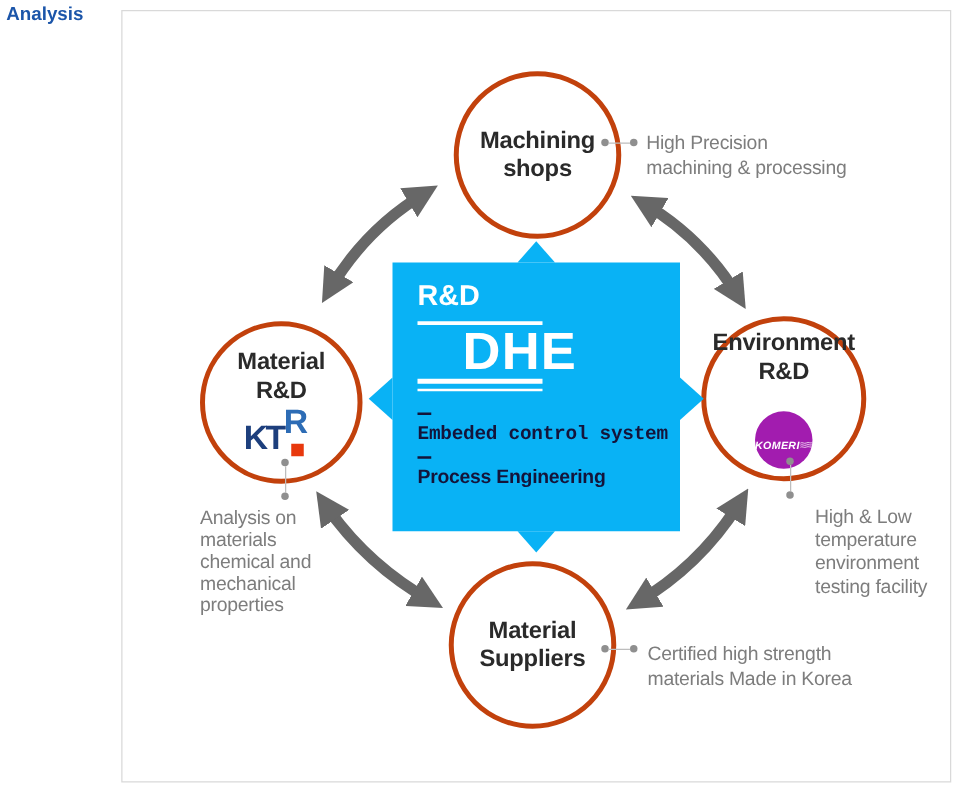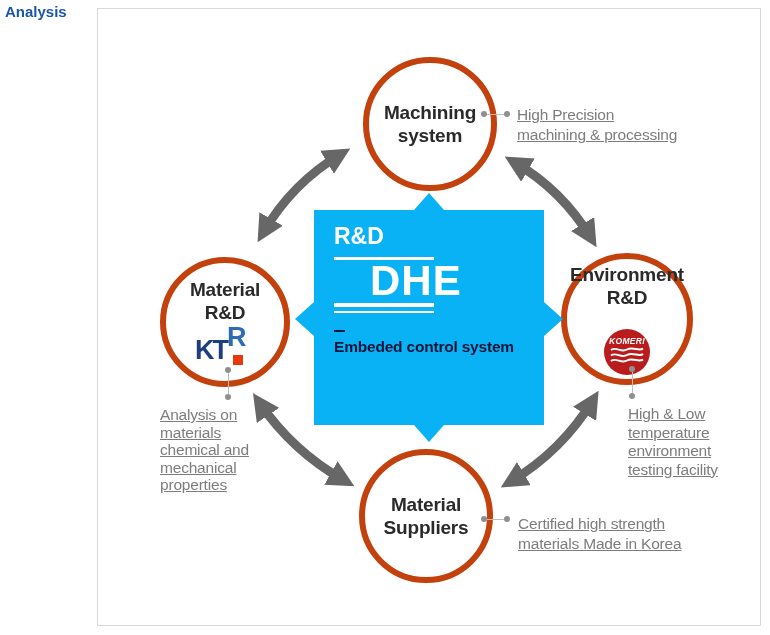--- a/index.html
+++ b/index.html
@@ -12,21 +12,21 @@
     position:absolute;left:5px;top:3px;
     font-size:15px;font-weight:700;color:var(--overview_blue,#1B55A9);
   }
   .panel{
     position:absolute;left:97px;top:8px;width:664px;height:618px;
     background:#fff;border:1px solid #d9d9d9;box-sizing:border-box;
   }
   .arrows{position:absolute;left:0;top:0;z-index:1;}
   
   .circle{
-    position:absolute;background:#fff;border:6px solid #c2410c;border-radius:50%;
+    position:absolute;background:#fff;border:4px solid #c2410c;border-radius:50%;
     display:flex;flex-direction:column;align-items:center;justify-content:center;
     z-index:2;box-sizing:border-box;
   }
   .circle-top{left:265px;top:48px;width:134px;height:134px;}
   .circle-left{left:62px;top:248px;width:130px;height:130px;}
   .circle-right{left:463px;top:244px;width:132px;height:132px;}
   .circle-bottom{left:261px;top:440px;width:134px;height:134px;}
   .circle-title{
     text-align:center;font-size:19px;line-height:23px;font-weight:600;
     color:var(--title_text,#2A2A2A);letter-spacing:-0.2px;
@@ -44,51 +44,51 @@
   .tri-left{left:197px;top:293px;border-top:17px solid transparent;border-bottom:17px solid transparent;border-right:19px solid var(--accent,#09B2F5);}
   .tri-right{left:446px;top:293px;border-top:17px solid transparent;border-bottom:17px solid transparent;border-left:19px solid var(--accent,#09B2F5);}
   .cb-kicker{font-size:23px;font-weight:700;letter-spacing:0;}
   .cb-rule{background:#fff;width:100px;}
   .cb-rule.r1{height:3px;margin-top:7px;}
   .cb-brand{font-size:42px;font-weight:800;line-height:40px;letter-spacing:1px;margin-top:1px;margin-left:36px;}
   .cb-rule.r2{height:4px;margin-top:2px;}
   .cb-rule.r3{height:2px;margin-top:4px;}
   .cb-items{margin-top:17px;}
   .cb-item{margin-top:9px;}
-  .cb-item:first-child{margin-top:0;}
+  .cb-item:first-child{margin-top:0;font-family:Liberation Mono, monospace;}
   .cb-dash{display:block;width:11px;height:2px;background:#14143A;margin-bottom:6px;}
   .cb-label{font-size:15.5px;font-weight:600;color:#14143A;letter-spacing:-0.2px;}
   
   .ktr-logo{position:relative;width:68px;height:40px;margin-top:3px;}
   .ktr-kt{position:absolute;left:4px;bottom:1px;font-size:27px;font-weight:700;color:#1D3F7D;letter-spacing:-2px;}
   .ktr-r{position:absolute;left:36px;top:-5px;font-size:27px;font-weight:800;color:#2D6CB5;}
   .ktr-square{position:absolute;left:42px;bottom:2px;width:10px;height:10px;background:#E8380D;}
   .komeri-logo{
-    width:46px;height:46px;border-radius:50%;background:#b91c1c;margin-top:20px;
-    display:flex;flex-direction:column;align-items:center;justify-content:flex-start;
+    width:46px;height:46px;border-radius:50%;background:#a21caf;margin-top:20px;
+    display:flex;flex-direction:row;align-items:center;justify-content:flex-start;
     padding-top:8px;box-sizing:border-box;
   }
   .komeri-text{color:#fff;font-size:8.5px;font-weight:700;font-style:italic;letter-spacing:0.3px;line-height:9px;}
   
   .connector{position:absolute;display:flex;align-items:center;z-index:2;}
   .connector .dot{width:6px;height:6px;border-radius:50%;background:#8F8F8F;flex:none;}
   .connector .line-h{width:17px;height:1px;background:#BDBDBD;}
   .connector-v{flex-direction:column;}
   .connector-v .line-v{width:1px;height:21px;background:#BDBDBD;}
   .conn-top{left:383px;top:102px;}
   .conn-bottom{left:383px;top:507px;}
   .conn-left{left:127px;top:358px;}
   .conn-right{left:531px;top:357px;}
   
-  .annot{position:absolute;color:var(--note_text,#7D7D7D);font-size:15.5px;z-index:2;letter-spacing:-0.2px;text-decoration:underline;}
+  .annot{position:absolute;color:var(--note_text,#7D7D7D);font-size:15.5px;z-index:2;letter-spacing:-0.2px;}
   .annot span{display:block;}
   .annot-top{left:419px;top:96px;line-height:20px;}
   .annot-bottom{left:420px;top:505px;line-height:20px;}
   .annot-left{left:62px;top:397px;line-height:17.5px;}
-  .annot-right{left:530px;top:396px;line-height:18.5px;}
+  .annot-right{left:554px;top:396px;line-height:18.5px;}
 </style>
 </head>
 <body>
 
 <div class="overview">Analysis</div>
 
 <div class="panel">
 
   <svg class="arrows" width="664" height="618" viewBox="0 0 664 618">
     <defs>
@@ -111,27 +111,31 @@
     <div class="cb-kicker">R&amp;D</div>
     <div class="cb-rule r1"></div>
     <div class="cb-brand">DHE</div>
     <div class="cb-rule r2"></div>
     <div class="cb-rule r3"></div>
     <div class="cb-items">
       <div class="cb-item">
         <span class="cb-dash"></span>
         <span class="cb-label">Embeded control system</span>
       </div>
+      <div class="cb-item">
+        <span class="cb-dash"></span>
+        <span class="cb-label">Process Engineering</span>
+      </div>
     </div>
   </div>
 
   <div class="circle circle-top">
     <div class="circle-title">
       <span>Machining</span>
-      <span>system</span>
+      <span>shops</span>
     </div>
   </div>
 
   <div class="circle circle-left">
     <div class="circle-title">
       <span>Material</span>
       <span>R&amp;D</span>
     </div>
     <div class="ktr-logo">
       <span class="ktr-kt">KT</span>

